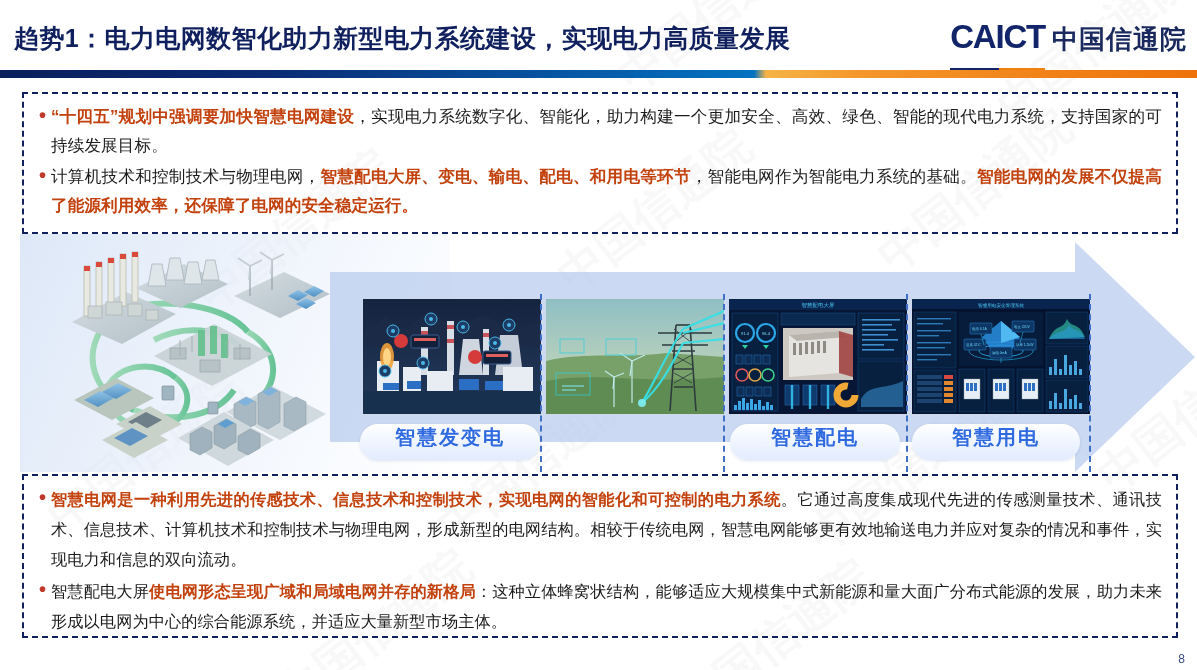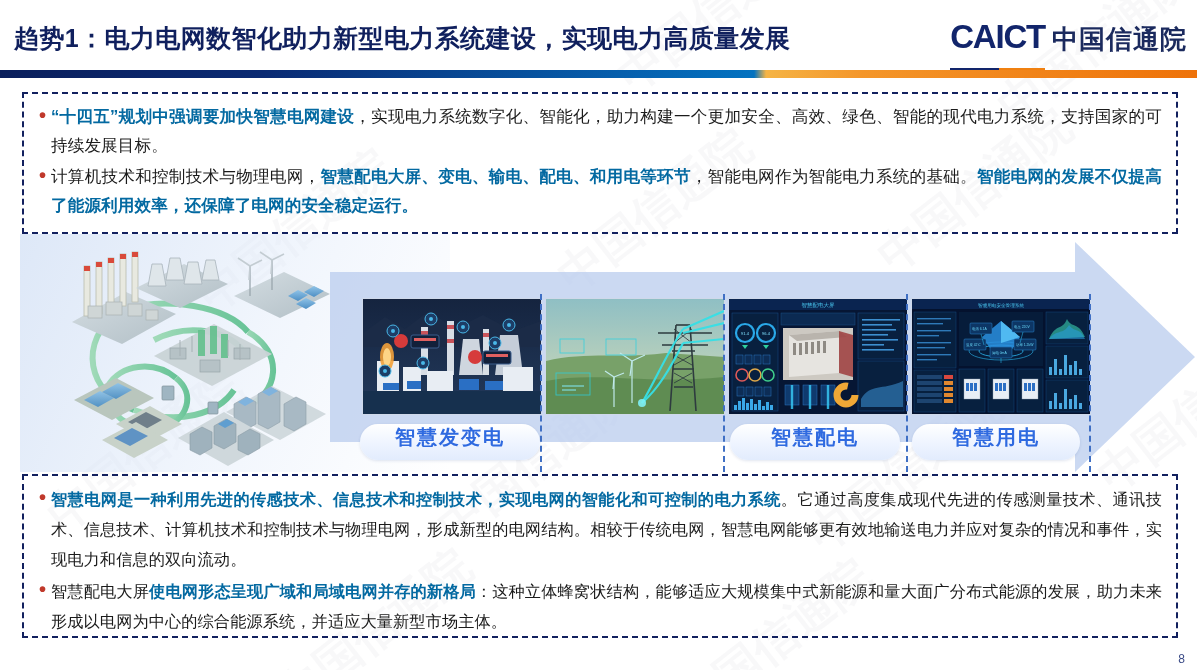--- a/index.html
+++ b/index.html
@@ -60,21 +60,21 @@
   .bl{display:flex;align-items:flex-start;margin-bottom:2px;}
   .bl .dot{
     color:#c0392b;font-size:20px;line-height:26px;width:17px;flex:0 0 17px;
     text-align:center;font-weight:700;
   }
   .bl .tx{
     font-size:16.6px;line-height:29px;color:#1b1b1b;flex:1;
     text-align:justify;letter-spacing:.1px;
   }
   .bot-box .bl .tx{font-size:16.2px;line-height:30px;}
-  .r{color:#0369a1;font-weight:700;}
+  .r{color:#c2410c;font-weight:700;}
 
   
   .mid{position:absolute;left:0;top:234px;width:1197px;height:244px;z-index:3;}
 
   
   .arrow{
     position:absolute;left:330px;top:8px;width:865px;height:230px;
     background:#b9ccee;
     -webkit-clip-path:polygon(0 30px,745px 30px,745px 0,865px 115px,745px 230px,745px 200px,0 200px);
     clip-path:polygon(0 30px,745px 30px,745px 0,865px 115px,745px 230px,745px 200px,0 200px);

